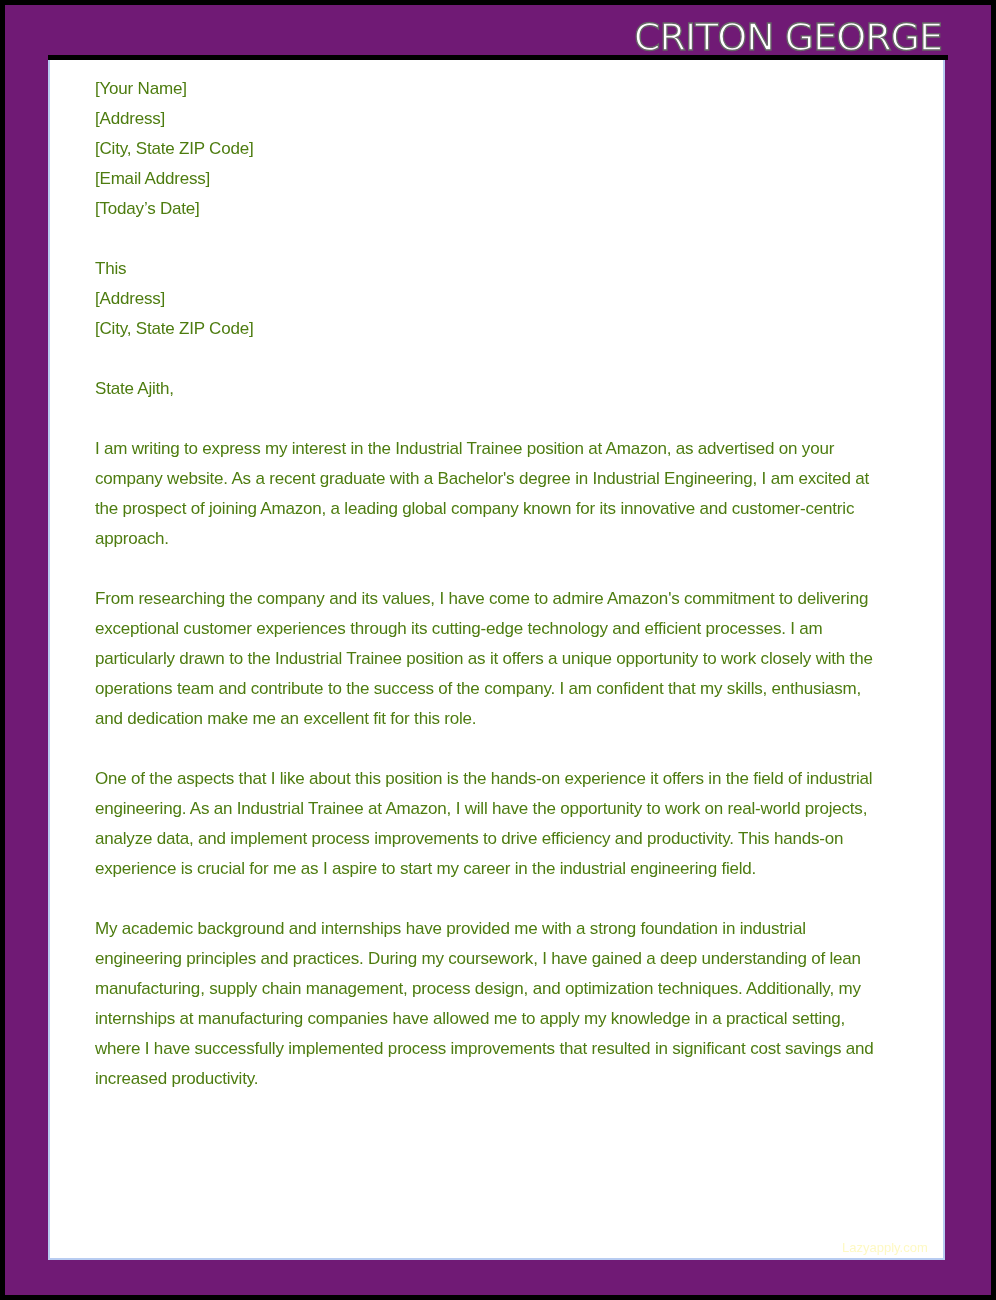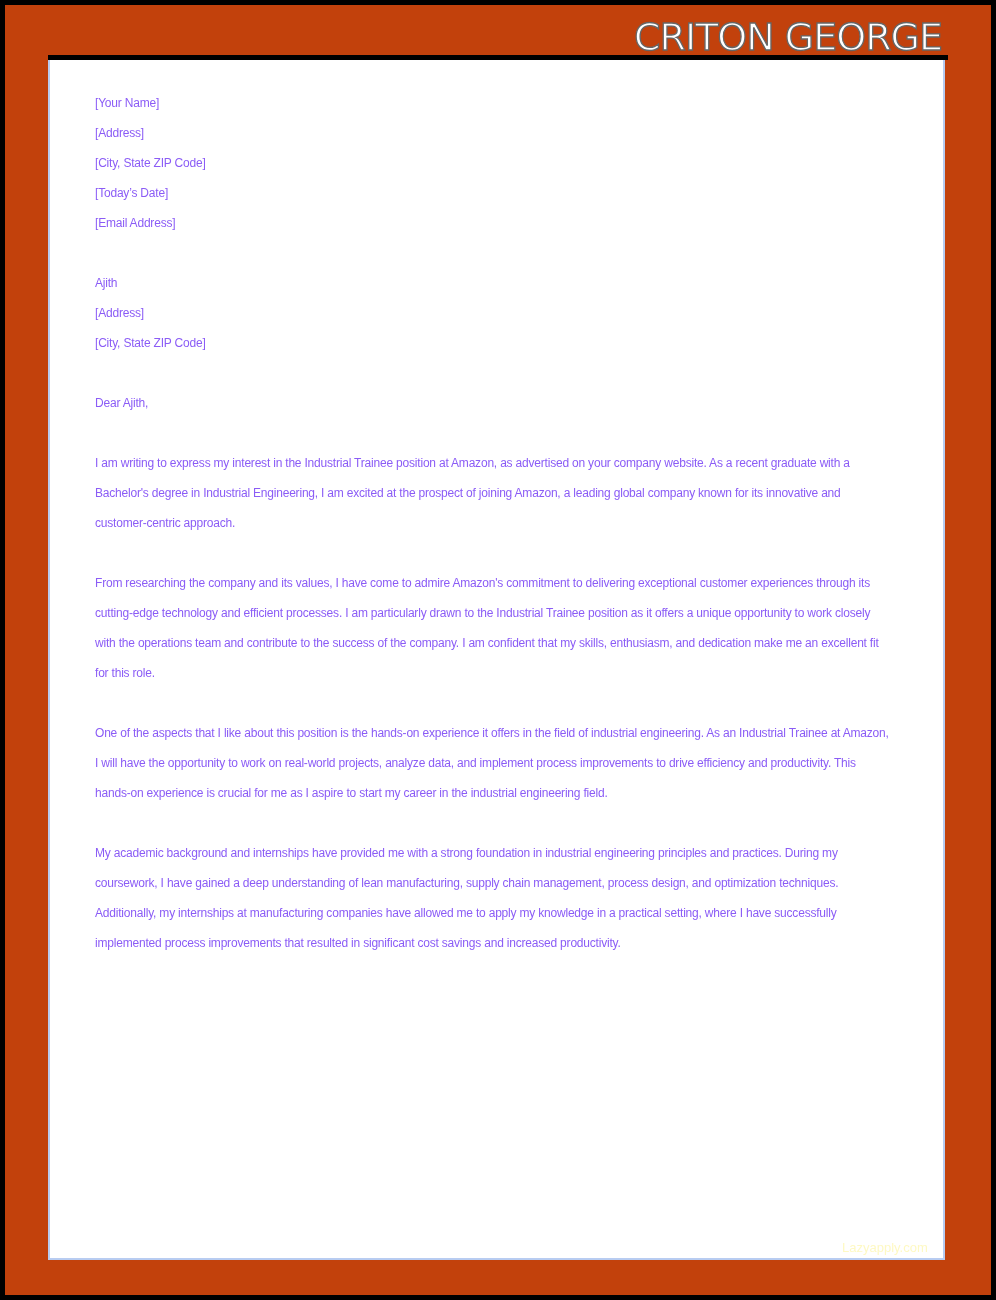--- a/index.html
+++ b/index.html
@@ -13,21 +13,21 @@
       position: relative;
       background: #000;
       font-family: "Liberation Sans", sans-serif;
     }
     .frame {
       position: absolute;
       left: 5px;
       top: 5px;
       width: 986px;
       height: 1290px;
-      background: #c2410c;
+      background: #701a75;
       overflow: hidden;
     }
     .name-header {
       position: absolute;
       right: 49px;
       top: 10px;
       font-family: "DejaVu Sans", sans-serif;
       font-size: 38px;
       letter-spacing: -1px;
       color: #ffffff;
@@ -51,26 +51,26 @@
       position: absolute;
       left: 43px;
       top: 50px;
       width: 900px;
       height: 5px;
       background: #000000;
     }
     .letter {
       position: absolute;
       left: 95px;
-      top: 88px;
+      top: 74px;
       width: 800px;
       font-family: "Liberation Sans", sans-serif;
-      font-size: 12px;
+      font-size: 17px;
       line-height: 30px;
-      color: #8b5cf6;
+      color: #4d7c0f;
       letter-spacing: -0.2px;
     }
     .letter .block {
       margin: 0 0 30px 0;
     }
     .letter .line {
       display: block;
       white-space: nowrap;
     }
     .letter p {
@@ -93,28 +93,28 @@
   <div class="name-header">CRITON GEORGE</div>
   <div class="page"></div>
   <div class="top-bar"></div>
 </div>
 
 <div class="letter">
   <div class="block">
     <span class="line">[Your Name]</span>
     <span class="line">[Address]</span>
     <span class="line">[City, State ZIP Code]</span>
+    <span class="line">[Email Address]</span>
     <span class="line">[Today’s Date]</span>
-    <span class="line">[Email Address]</span>
   </div>
   <div class="block">
-    <span class="line">Ajith</span>
+    <span class="line">This</span>
     <span class="line">[Address]</span>
     <span class="line">[City, State ZIP Code]</span>
   </div>
-  <div class="block">Dear Ajith,</div>
+  <div class="block">State Ajith,</div>
   <p>I am writing to express my interest in the Industrial Trainee position at Amazon, as advertised on your company website. As a recent graduate with a Bachelor's degree in Industrial Engineering, I am excited at the prospect of joining Amazon, a leading global company known for its innovative and customer-centric approach.</p>
   <p>From researching the company and its values, I have come to admire Amazon's commitment to delivering exceptional customer experiences through its cutting-edge technology and efficient processes. I am particularly drawn to the Industrial Trainee position as it offers a unique opportunity to work closely with the operations team and contribute to the success of the company. I am confident that my skills, enthusiasm, and dedication make me an excellent fit for this role.</p>
   <p>One of the aspects that I like about this position is the hands-on experience it offers in the field of industrial engineering. As an Industrial Trainee at Amazon, I will have the opportunity to work on real-world projects, analyze data, and implement process improvements to drive efficiency and productivity. This hands-on experience is crucial for me as I aspire to start my career in the industrial engineering field.</p>
   <p>My academic background and internships have provided me with a strong foundation in industrial engineering principles and practices. During my coursework, I have gained a deep understanding of lean manufacturing, supply chain management, process design, and optimization techniques. Additionally, my internships at manufacturing companies have allowed me to apply my knowledge in a practical setting, where I have successfully implemented process improvements that resulted in significant cost savings and increased productivity.</p>
 </div>
 
 <div class="watermark">Lazyapply.com</div>
 
 </body></html>

